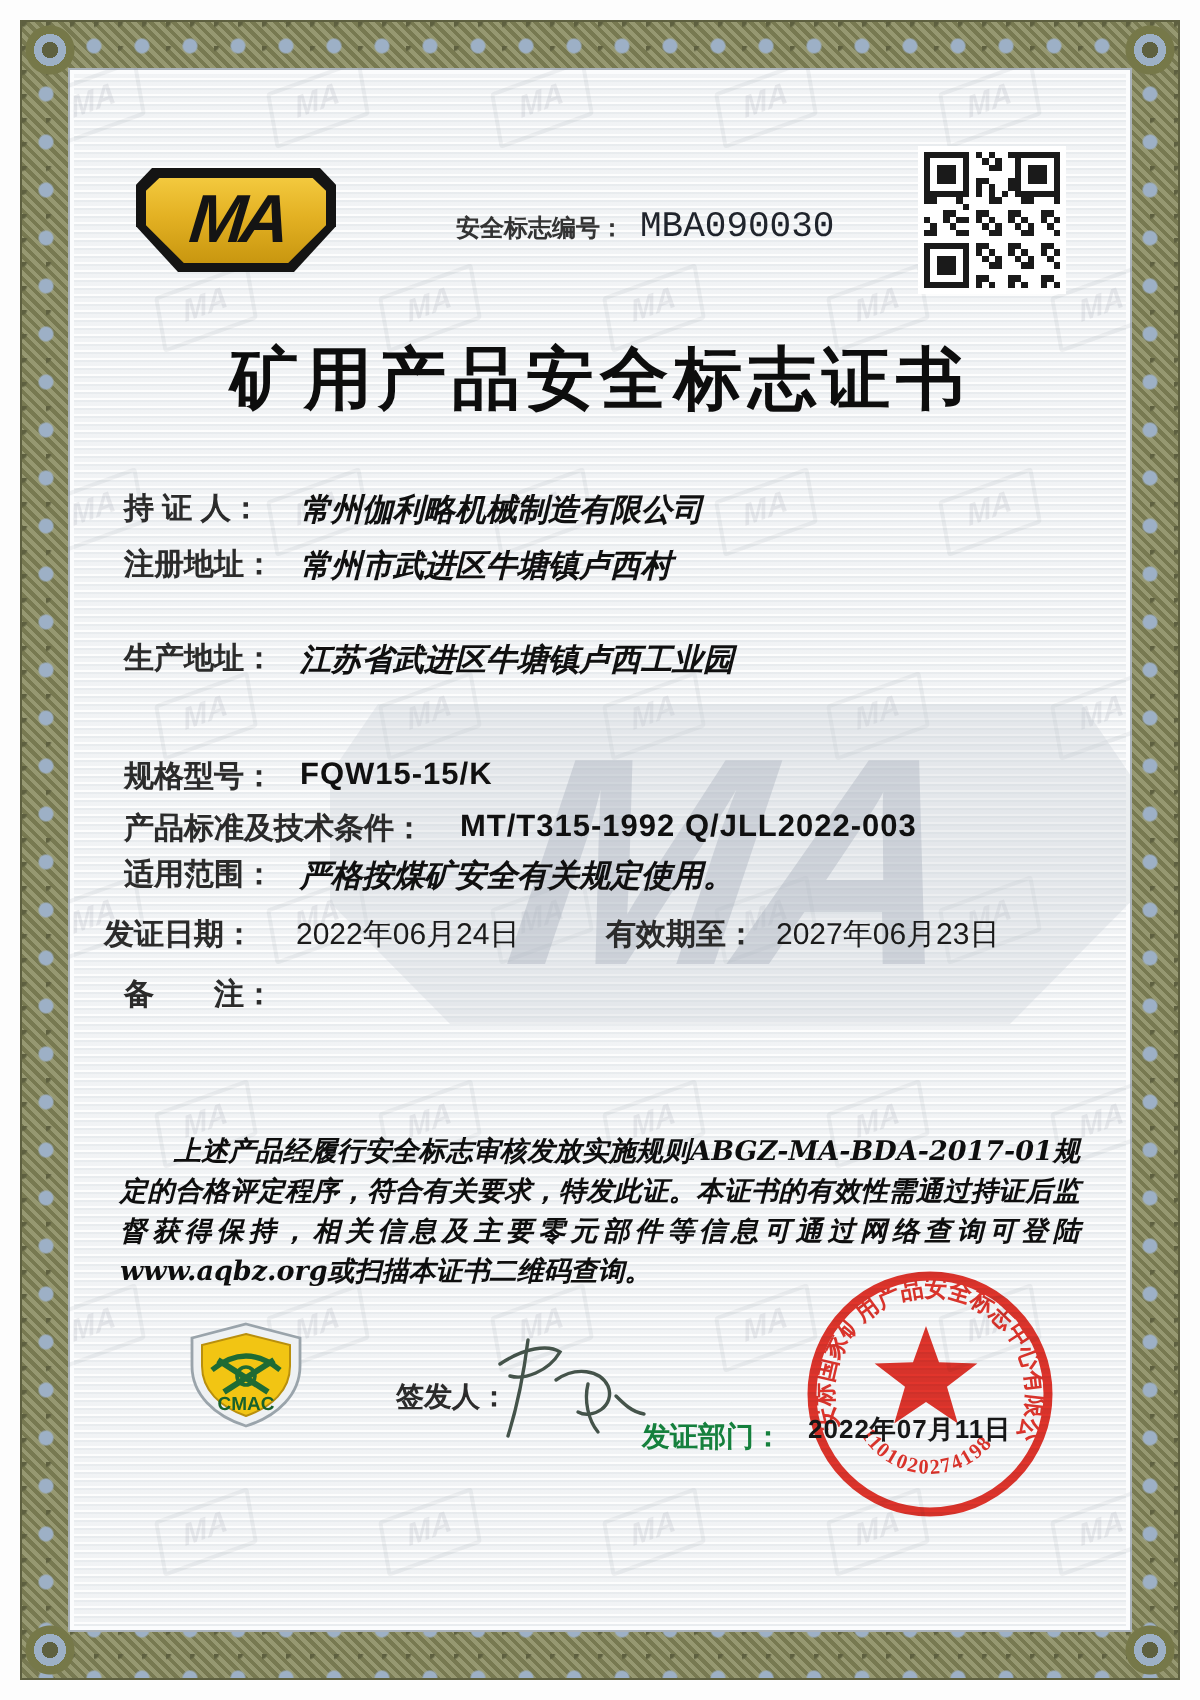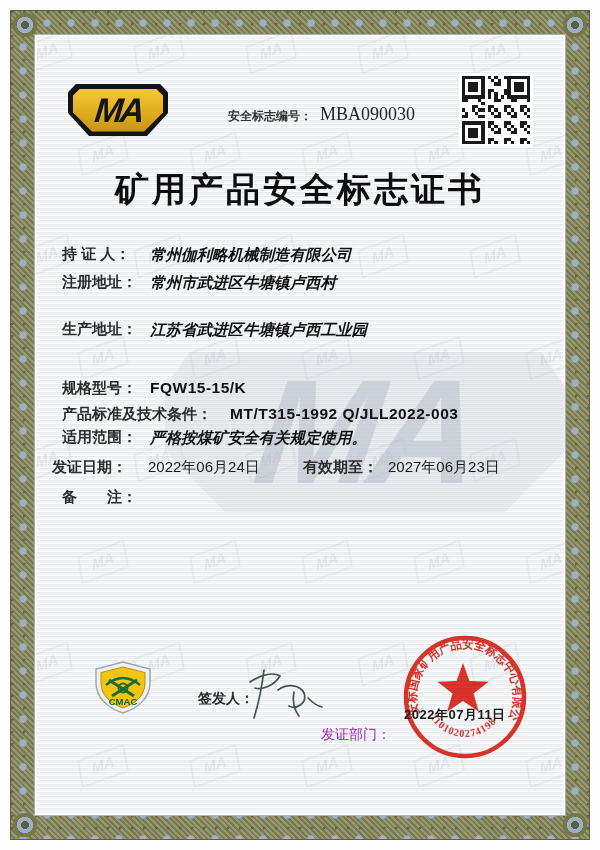--- a/index.html
+++ b/index.html
@@ -36,42 +36,42 @@
   .ma-badge{position:absolute;left:68px;top:84px;width:100px;height:52px;
       clip-path:polygon(8% 0,92% 0,100% 16%,100% 56%,79% 100%,21% 100%,0 56%,0 16%);
       background:#141414;display:flex;align-items:center;justify-content:center;}
   .ma-badge-in{width:90px;height:43px;clip-path:polygon(8% 0,92% 0,100% 16%,100% 56%,79% 100%,21% 100%,0 56%,0 16%);
       background:linear-gradient(180deg,#f3c93e 0%,#e3b123 45%,#c8960f 100%);
       display:flex;align-items:center;justify-content:center;}
   .ma-badge-in b{font:italic 900 34px "Liberation Sans",sans-serif;color:#141414;
       letter-spacing:-3px;transform:skewX(-6deg);line-height:1;}
   .code-row{position:absolute;left:228px;top:104px;white-space:nowrap;}
   .code-lbl{font-weight:700;font-size:12px;color:#333;}
-  .code-val{font-family:Liberation Serif, serif;font-size:18px;color:#20242c;margin-left:8px;}
+  .code-val{font-family:Liberation Mono, monospace;font-size:18px;color:#20242c;margin-left:8px;}
   #qr{position:absolute;left:459px;top:73px;width:74px;height:74px;background:#fff;padding:3px;box-sizing:border-box;}
   
   .title{position:absolute;left:0;right:0;top:167px;text-align:center;
       font-size:34px;font-weight:900;color:#0d0d0d;letter-spacing:3px;
       font-family:"Liberation Sans",sans-serif;}
   
   .row{position:absolute;left:62px;white-space:nowrap;height:22px;}
   .lbl{display:inline-block;width:88px;font-size:15px;font-weight:600;color:#2b2b2b;vertical-align:top;}
   .row.wide .lbl{width:168px;}
   .val{font-size:15.5px;font-weight:700;color:#101010;}
   .kai{font-family:Liberation Sans, sans-serif;font-style:italic;}
   .mono{font-family:"Liberation Sans",sans-serif;font-weight:600;letter-spacing:.5px;}
   .lbl2{position:absolute;font-size:15px;font-weight:600;color:#2b2b2b;white-space:nowrap;}
   .val2{position:absolute;font-size:15px;font-weight:400;color:#1a1a1a;white-space:nowrap;}
   
   .statement{position:absolute;left:60px;right:60px;top:566px;
       font-size:13.5px;line-height:20px;font-weight:700;color:#0e0e0e;
       text-align:justify;text-indent:2em;font-family:"DejaVu Serif",serif;font-style:italic;}
   
   .signer-lbl{position:absolute;left:198px;top:690px;font-size:14px;font-weight:700;color:#2b2b2b;}
-  .dept-lbl{position:absolute;left:321px;top:726px;font-size:14px;font-weight:400;color:#a21caf;}
+  .dept-lbl{position:absolute;left:321px;top:710px;font-size:14px;font-weight:700;color:#15803d;}
   #signature{position:absolute;left:238px;top:662px;z-index:3;}
   #cmac{position:absolute;left:92px;top:661px;z-index:3;}
   #stamp{position:absolute;left:393px;top:625px;width:145px;height:145px;z-index:3;
       mix-blend-mode:multiply;opacity:.92;}
   .stamp-date{position:absolute;left:404px;top:706px;width:120px;z-index:4;
       font-size:13px;font-weight:700;color:#171717;letter-spacing:.5px;white-space:nowrap;}
   .stamp-txt{font-family:"Liberation Sans",sans-serif;font-weight:700;}
 </style>
 </head>
 <body>
@@ -355,20 +355,21 @@
     <div class="row" style="top:428px">
       <span class="lbl">适用范围：</span><span class="val kai">严格按煤矿安全有关规定使用。</span>
     </div>
 
     <span class="lbl2" style="left:52px;top:458px">发证日期：</span>
     <span class="val2" style="left:148px;top:458px">2022年06月24日</span>
     <span class="lbl2" style="left:303px;top:458px">有效期至：</span>
     <span class="val2" style="left:388px;top:458px">2027年06月23日</span>
     <span class="lbl2" style="left:62px;top:488px">备　　注：</span>
 
+    <div class="statement">上述产品经履行安全标志审核发放实施规则ABGZ-MA-BDA-2017-01规定的合格评定程序，符合有关要求，特发此证。本证书的有效性需通过持证后监督获得保持，相关信息及主要零元部件等信息可通过网络查询可登陆www.aqbz.org或扫描本证书二维码查询。</div>
 
     <span class="signer-lbl">签发人：</span>
     <span class="dept-lbl">发证部门：</span>
   </div>
 
   <svg id="cmac" width="62" height="54" viewBox="0 0 62 54">
     <path d="M31,1 L58,8 V22 C58,36 47,47 31,52 C15,47 4,36 4,22 V8 Z" fill="#eef1f3" stroke="#9aa4ab" stroke-width="1.4"></path>
     <path d="M31,6 L53,11.5 V22 C53,34 44,42.5 31,47 C18,42.5 9,34 9,22 V11.5 Z" fill="#f2c513" stroke="#b98f0c" stroke-width="1"></path>
     <g stroke="#1e6b34" fill="none">
       <path d="M14,24 Q31,10 48,24" stroke-width="2.6"></path>

